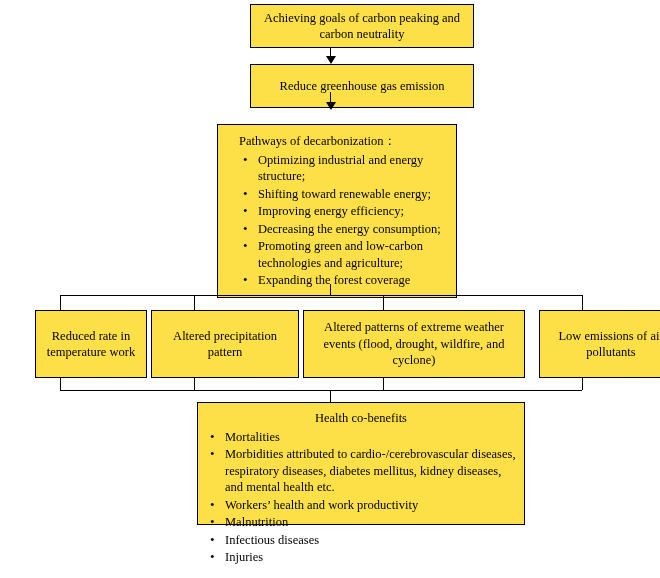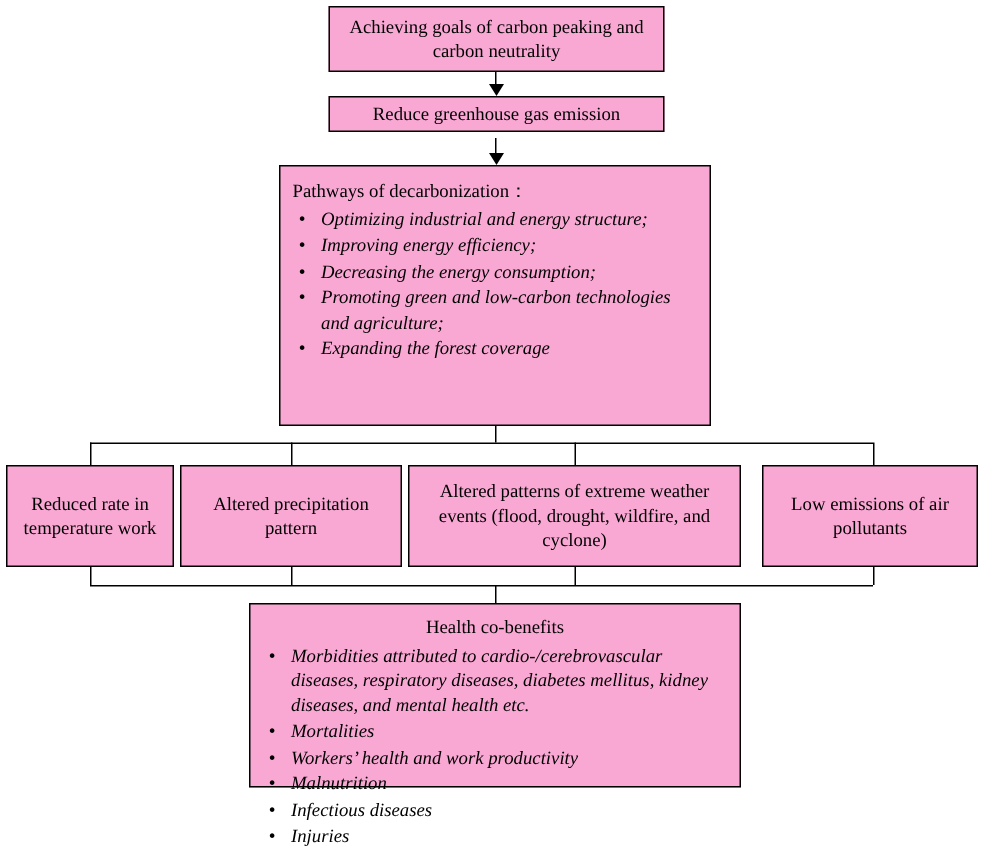--- a/index.html
+++ b/index.html
@@ -13,45 +13,45 @@
   }
   #canvas {
     position: relative;
     width: 660px;
     height: 578px;
     overflow: hidden;
     background: #ffffff;
   }
   .box {
     position: absolute;
-    background: #f9a8d4;
+    background: #fde047;
     border: 1px solid #000000;
     box-sizing: border-box;
     font-size: 12.5px;
     line-height: 1.32;
+    margin-left: 31px;
   }
   .box.center {
     display: flex;
     align-items: center;
     justify-content: center;
     text-align: center;
   }
   .box .title {
     display: block;
     text-align: center;
   }
   .box .heading {
     display: block;
     text-align: left;
   }
   ul.bullets {
     list-style: none;
     margin: 2px 0 0 0;
     padding: 0;
-    font-style: italic;
   }
   ul.bullets li {
     position: relative;
     padding-left: 19px;
     margin: 0 0 1px 0;
   }
   ul.bullets li::before {
     content: "\2022";
     position: absolute;
     left: 4px;
@@ -68,22 +68,22 @@
     position: absolute;
     width: 0;
     height: 0;
     border-left: 5px solid transparent;
     border-right: 5px solid transparent;
     border-top: 8px solid #000000;
   }
 
   
   #box-goal      { left: 219px; top: 4px;   width: 224px; height: 44px; padding: 4px 6px; }
-  #box-reduce    { left: 219px; top: 64px;  width: 224px; height: 24px; padding: 2px 6px; }
-  #box-pathways  { left: 186px; top: 110px; width: 288px; height: 174px; padding: 8px 8px 6px 8px; }
+  #box-reduce    { left: 219px; top: 64px;  width: 224px; height: 44px; padding: 2px 6px; }
+  #box-pathways  { left: 186px; top: 124px; width: 240px; height: 174px; padding: 8px 8px 6px 21px; }
   #box-temp      { left: 4px;   top: 310px; width: 112px; height: 68px; padding: 4px 6px; }
   #box-precip    { left: 120px; top: 310px; width: 148px; height: 68px; padding: 0 6px; }
   #box-extreme   { left: 272px; top: 310px; width: 222px; height: 68px; padding: 4px 6px; }
   #box-pollut    { left: 508px; top: 310px; width: 144px; height: 68px; padding: 4px 6px; }
   #box-health    { left: 166px; top: 402px; width: 328px; height: 123px; padding: 7px 8px 6px 8px; }
 </style>
 </head>
 <body>
 
 <div id="canvas">
@@ -99,20 +99,21 @@
     <span class="title">Reduce greenhouse gas emission</span>
   </div>
 
   <div class="conn vline" style="left:330px; top:92px; height:10px;"></div>
   <div class="arrow" style="left:326px; top:102px;"></div>
 
   <div class="box" id="box-pathways">
     <span class="heading">Pathways of decarbonization：</span>
     <ul class="bullets">
       <li>Optimizing industrial and energy structure;</li>
+      <li>Shifting toward renewable energy;</li>
       <li>Improving energy efficiency;</li>
       <li>Decreasing the energy consumption;</li>
       <li>Promoting green and low-carbon technologies and agriculture;</li>
       <li>Expanding the forest coverage</li>
     </ul>
   </div>
 
   <div class="conn vline" style="left:330px; top:284px; height:11px;"></div>
   <div class="conn hline" style="left:60px; top:295px; width:522px;"></div>
   <div class="conn vline" style="left:60px;  top:295px; height:15px;"></div>
@@ -136,22 +137,22 @@
   <div class="conn vline" style="left:60px;  top:378px; height:12px;"></div>
   <div class="conn vline" style="left:194px; top:378px; height:12px;"></div>
   <div class="conn vline" style="left:383px; top:378px; height:12px;"></div>
   <div class="conn vline" style="left:582px; top:378px; height:12px;"></div>
   <div class="conn hline" style="left:60px; top:390px; width:522px;"></div>
   <div class="conn vline" style="left:330px; top:390px; height:12px;"></div>
 
   <div class="box" id="box-health">
     <span class="title">Health co-benefits</span>
     <ul class="bullets">
+      <li>Mortalities</li>
       <li>Morbidities attributed to cardio-/cerebrovascular diseases, respiratory diseases, diabetes mellitus, kidney diseases, and mental health etc.</li>
-      <li>Mortalities</li>
       <li>Workers’ health and work productivity</li>
       <li>Malnutrition</li>
       <li>Infectious diseases</li>
       <li>Injuries</li>
     </ul>
   </div>
 
 </div>
 
 </body></html>

